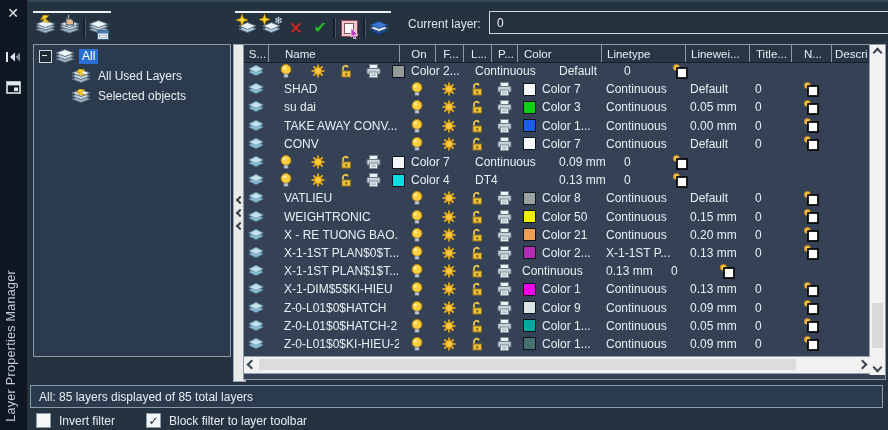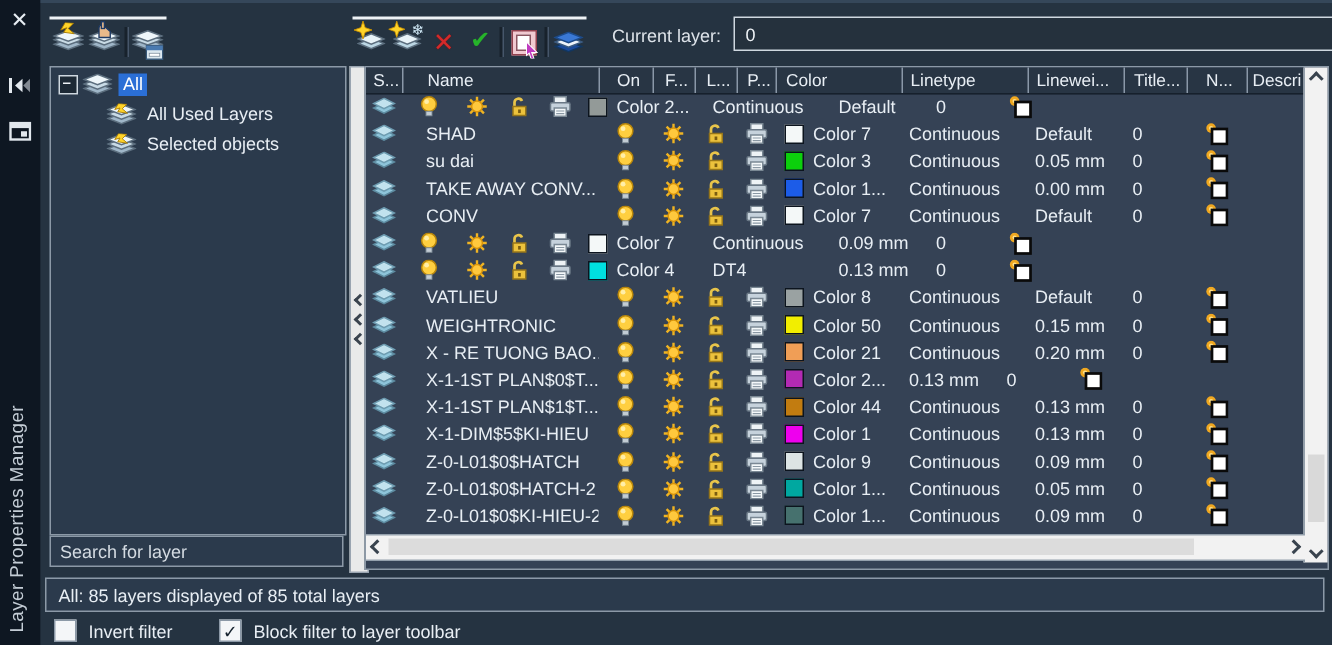--- a/index.html
+++ b/index.html
@@ -241,21 +241,20 @@
           <polygon points="10,6.5 19,10 10,13.5 1,10" fill="#9fb6c8" stroke="#5c6e7e"></polygon>
           <polygon points="10,3.5 19,7 10,10.5 1,7" fill="#c9dbe6" stroke="#5c6e7e"></polygon>
           <polygon points="10,0.5 19,4 10,7.5 1,4" fill="#eef6fa" stroke="#5c6e7e"></polygon>
           <polygon points="8,0 13.5,0.5 10.5,3.5 14,6.5 7.5,5.5 9,3 5.5,4" fill="#ffd42a" stroke="#a87b00" stroke-width="0.6"></polygon>
         </svg>
       </span>
       <span class="tree-label">Selected objects</span>
     </div>
   </div>
 
-  <input class="search-box" placeholder="Search for layer" style="">
 
   <div class="splitter">
     <span class="chev left sm"></span>
     <span class="chev left sm"></span>
     <span class="chev left sm"></span>
   </div>
 
   <div class="table-panel">
     <div class="thead">
       <span class="hcell c0">S...</span>
@@ -899,20 +898,21 @@
         <rect x="1" y="4.5" width="13" height="5.5" rx="1" fill="#c6d2dc" stroke="#6a7886"></rect>
         <rect x="3.5" y="8" width="8" height="5.5" fill="#f4f8fa" stroke="#7a8894"></rect>
         <line x1="4.8" y1="10" x2="10.2" y2="10" stroke="#8a98a4" stroke-width="0.8"></line>
         <line x1="4.8" y1="11.7" x2="10.2" y2="11.7" stroke="#8a98a4" stroke-width="0.8"></line>
       </svg>
     </span>
     <span class="cell c6">
       <span class="swatch" style="background: rgb(179, 42, 179);"></span>
       <span>Color 2...</span>
     </span>
+    <span class="cell c7">X-1-1ST P...</span>
     <span class="cell c8">0.13 mm</span>
     <span class="cell c9">0</span>
     <span class="cell c10">
       <svg width="15" height="15" viewBox="0 0 15 15">
         <circle cx="3.4" cy="3.4" r="3.2" fill="#f0a820"></circle>
         <circle cx="3.4" cy="3.4" r="1.4" fill="#ffe08a"></circle>
         <rect x="4" y="4" width="10" height="10" fill="#ffffff" stroke="#0a0a0a" stroke-width="1.8"></rect>
       </svg>
     </span>
     <span class="cell c11"></span>
@@ -952,24 +952,20 @@
       </svg>
     </span>
     <span class="cell c5">
       <svg width="15" height="14" viewBox="0 0 15 14">
         <rect x="3.5" y="0.5" width="8" height="4" fill="#eef3f6" stroke="#7a8894"></rect>
         <rect x="1" y="4.5" width="13" height="5.5" rx="1" fill="#c6d2dc" stroke="#6a7886"></rect>
         <rect x="3.5" y="8" width="8" height="5.5" fill="#f4f8fa" stroke="#7a8894"></rect>
         <line x1="4.8" y1="10" x2="10.2" y2="10" stroke="#8a98a4" stroke-width="0.8"></line>
         <line x1="4.8" y1="11.7" x2="10.2" y2="11.7" stroke="#8a98a4" stroke-width="0.8"></line>
       </svg>
-    </span>
-    <span class="cell c6">
-      <span class="swatch" style="background: rgb(194, 124, 16);"></span>
-      <span>Color 44</span>
     </span>
     <span class="cell c7">Continuous</span>
     <span class="cell c8">0.13 mm</span>
     <span class="cell c9">0</span>
     <span class="cell c10">
       <svg width="15" height="15" viewBox="0 0 15 15">
         <circle cx="3.4" cy="3.4" r="3.2" fill="#f0a820"></circle>
         <circle cx="3.4" cy="3.4" r="1.4" fill="#ffe08a"></circle>
         <rect x="4" y="4" width="10" height="10" fill="#ffffff" stroke="#0a0a0a" stroke-width="1.8"></rect>
       </svg>

